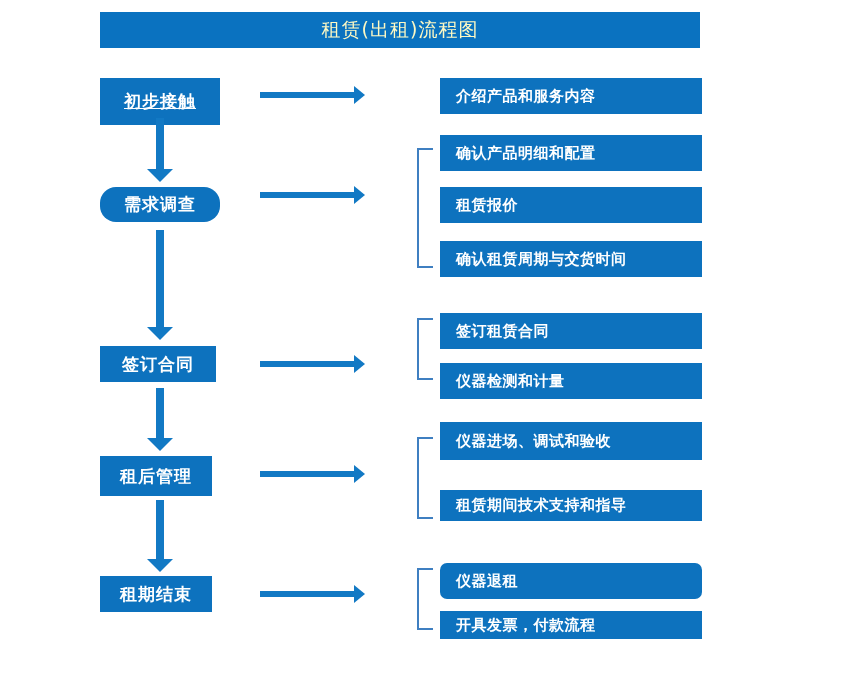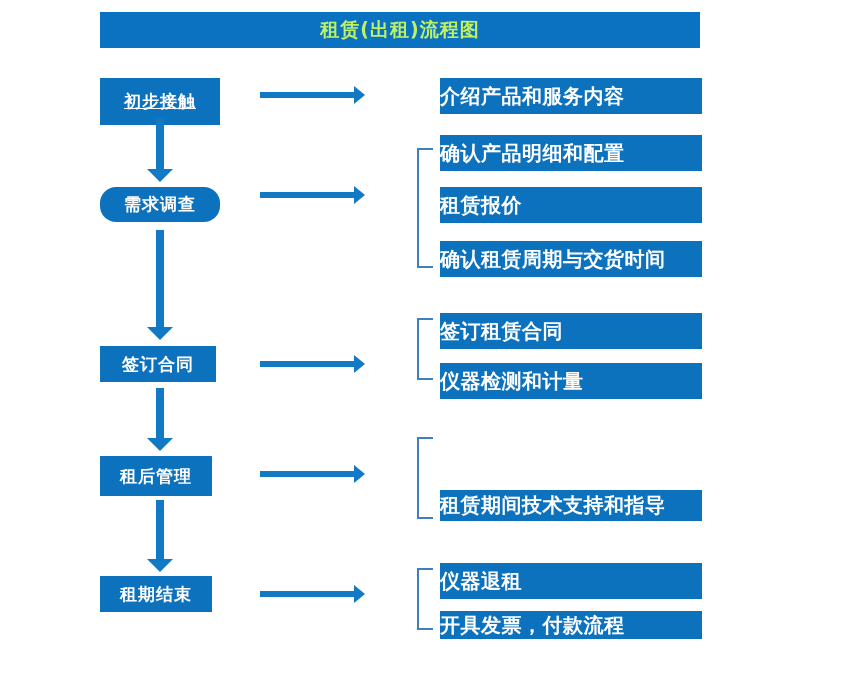--- a/index.html
+++ b/index.html
@@ -24,49 +24,49 @@
   }
 
   
   .title-bar {
     position: absolute;
     left: 100px;
     top: 12px;
     width: 600px;
     height: 36px;
     background: #0A72C0;
-    color: #bef264;
+    color: #fef9c3;
     display: flex;
     align-items: center;
     justify-content: center;
     font-size: 19px;
-    font-weight: bold;
+    font-weight: normal;
     letter-spacing: 1px;
   }
 
   
   .node {
     position: absolute;
     background: #0D72BE;
     color: #ffffff;
     font-weight: bold;
     display: flex;
     align-items: center;
     white-space: nowrap;
   }
   .node.stage {
     justify-content: center;
     font-size: 17px;
     letter-spacing: 1px;
   }
   .node.detail {
     justify-content: flex-start;
-    padding-left: 0;
+    padding-left: 16px;
     box-sizing: border-box;
-    font-size: 20px;
+    font-size: 15px;
     letter-spacing: 0.5px;
   }
 
   
   .v-arrow {
     position: absolute;
     width: 26px;
   }
   .v-arrow .shaft {
     position: absolute;
@@ -192,20 +192,21 @@
   <div class="node detail" style="left:440px; top:135px; width:262px; height:36px;">确认产品明细和配置</div>
 
   <div class="node detail" style="left:440px; top:187px; width:262px; height:36px;">租赁报价</div>
 
   <div class="node detail" style="left:440px; top:241px; width:262px; height:36px;">确认租赁周期与交货时间</div>
 
   <div class="node detail" style="left:440px; top:313px; width:262px; height:36px;">签订租赁合同</div>
 
   <div class="node detail" style="left:440px; top:363px; width:262px; height:36px;">仪器检测和计量</div>
 
+  <div class="node detail" style="left:440px; top:422px; width:262px; height:38px;">仪器进场、调试和验收</div>
 
   <div class="node detail" style="left:440px; top:490px; width:262px; height:31px;">租赁期间技术支持和指导</div>
 
-  <div class="node detail" style="left:440px; top:563px; width:262px; height:36px;">仪器退租</div>
+  <div class="node detail" style="left:440px; top:563px; width:262px; height:36px;border-radius:7px;">仪器退租</div>
 
   <div class="node detail" style="left:440px; top:611px; width:262px; height:28px;">开具发票，付款流程</div>
 
 </div>
 
 </body></html>

